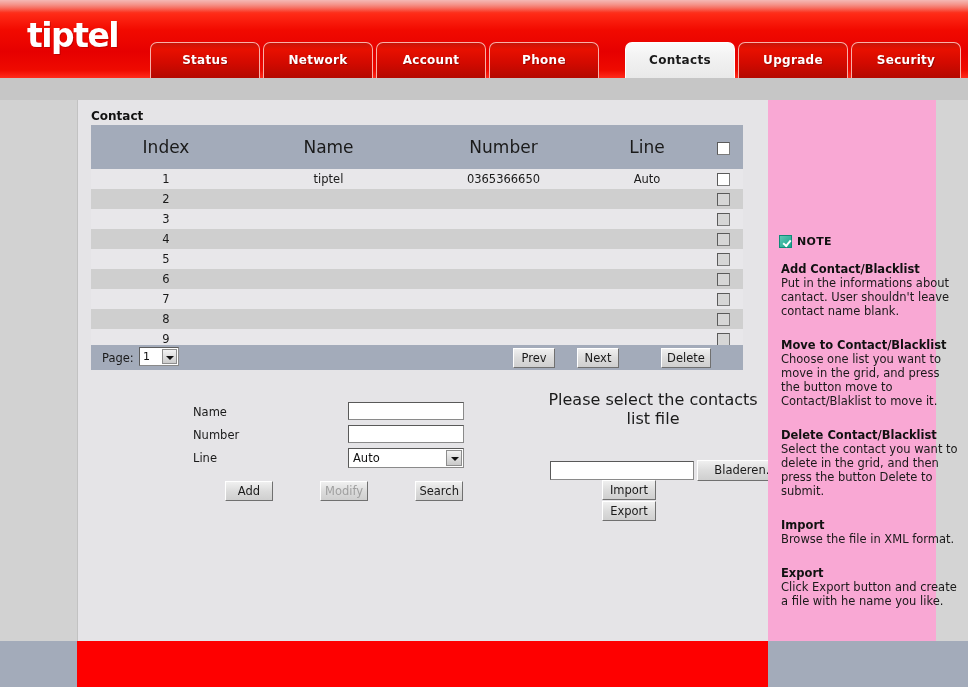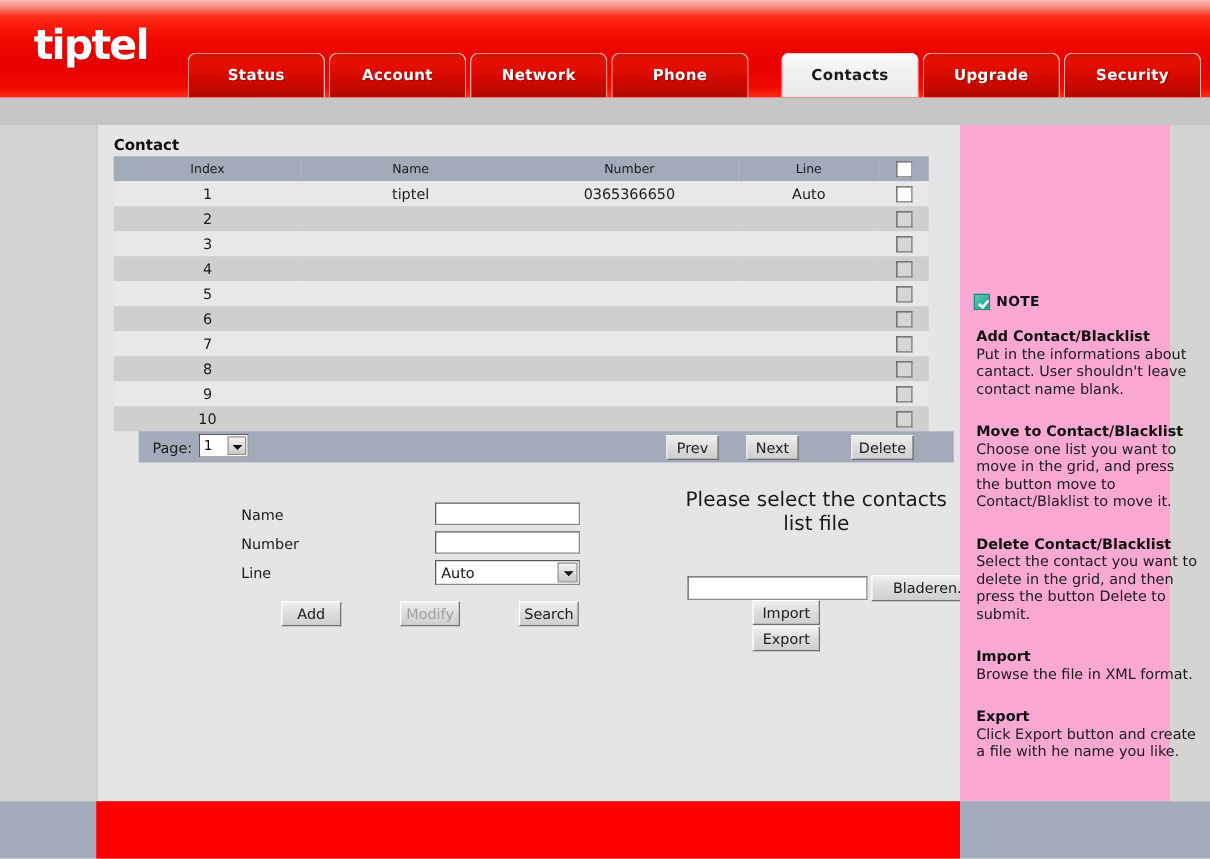--- a/index.html
+++ b/index.html
@@ -103,24 +103,24 @@
     position: absolute; left: 13px; top: 25px;
     width: 652px;
     border-collapse: collapse;
     font-size: 11.5px;
     color: #1a1a1a;
   }
   .grid th {
     background: #a3abba;
     height: 20px;
     font-weight: normal;
-    font-size: 10px;
+    font-size: 17px;
     color: #1a1a1a;
     border: none;
-    padding: 0;
+    padding: 12px;
   }
   .grid td {
     height: 20px;
     padding: 0;
     border: none;
     text-align: center;
   }
   .grid tr.odd td { background: #e8e7ea; }
   .grid tr.even td { background: #cfcfcf; }
   .col-index { width: 150px; }
@@ -139,21 +139,20 @@
     border-left-color: #5a5a5a;
     vertical-align: middle;
   }
   .cbx.dim { background: #d6d6d6; }
 
   
   .pager {
     position: absolute; left: 13px; top: 245px;
     width: 652px; height: 25px;
     background: #a3abba;
-    margin-left: 20px;
   }
   .pager-label {
     position: absolute; left: 11px; top: 6px;
     font-size: 11.5px; color: #1a1a1a;
   }
   .page-select {
     position: absolute; left: 48px; top: 2px;
     width: 40px; height: 19px;
     background: #ffffff;
     border: 1px solid #8a8a8a;
@@ -286,22 +285,22 @@
   }
 </style>
 </head>
 <body>
 
 <div class="header">
   <div class="header-gloss"></div>
   <div class="logo">tiptel</div>
   <div class="tabs">
     <div class="tab">Status</div>
+    <div class="tab">Network</div>
     <div class="tab">Account</div>
-    <div class="tab">Network</div>
     <div class="tab">Phone</div>
     <div class="tab active">Contacts</div>
     <div class="tab">Upgrade</div>
     <div class="tab">Security</div>
   </div>
 </div>
 
 <div class="subbar"></div>
 
 <div class="body-wrap">

